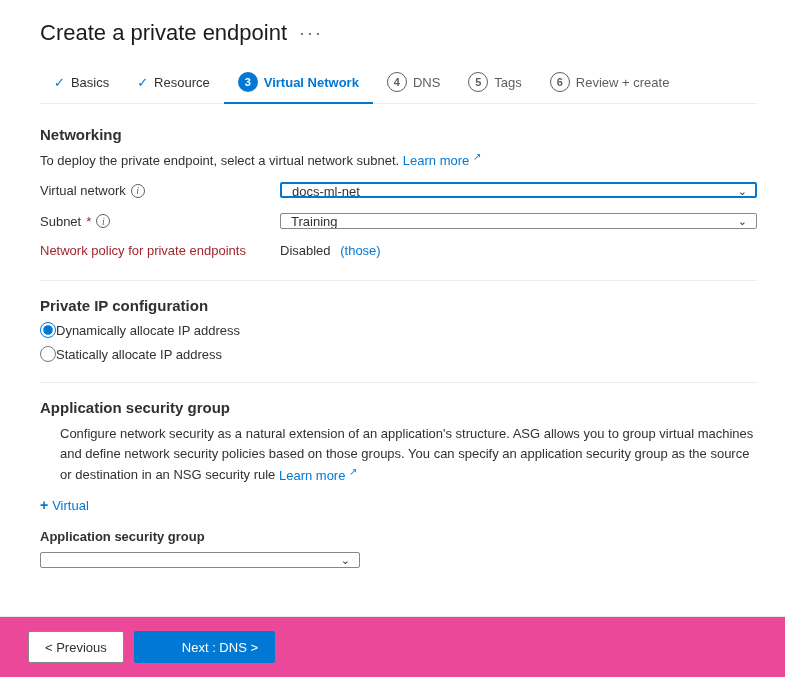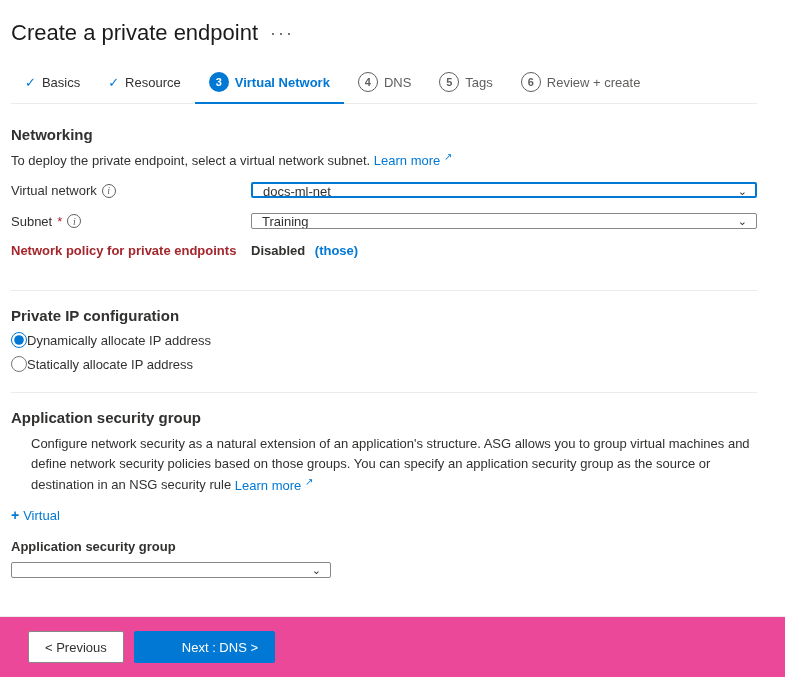--- a/index.html
+++ b/index.html
@@ -5,21 +5,21 @@
     * { box-sizing: border-box; margin: 0; padding: 0; }
     body {
       font-family: 'Segoe UI', Arial, sans-serif;
       font-size: 13px;
       color: #323130;
       background: #fff;
       width: 785px;
       min-height: 677px;
     }
     .page-container {
-      padding: 20px 28px 0 11px;
+      padding: 20px 28px 0 40px;
     }
     .page-title {
       font-size: 22px;
       font-weight: 300;
       color: #1b1b1b;
       display: flex;
       align-items: center;
       gap: 12px;
       margin-bottom: 18px;
     }
@@ -160,22 +160,21 @@
       right: 10px;
       top: 50%;
       transform: translateY(-50%);
       pointer-events: none;
       color: #323130;
       font-size: 11px;
     }
     .network-policy-row {
       display: flex;
       align-items: center;
-      margin-bottom: 32px;
-      font-weight: bold;
+      margin-bottom: 22px;
     }
     .network-policy-label {
       width: 240px;
       font-size: 13px;
       color: #a4262c;
       flex-shrink: 0;
     }
     .edit-link {
       color: #0078d4;
       text-decoration: none;

